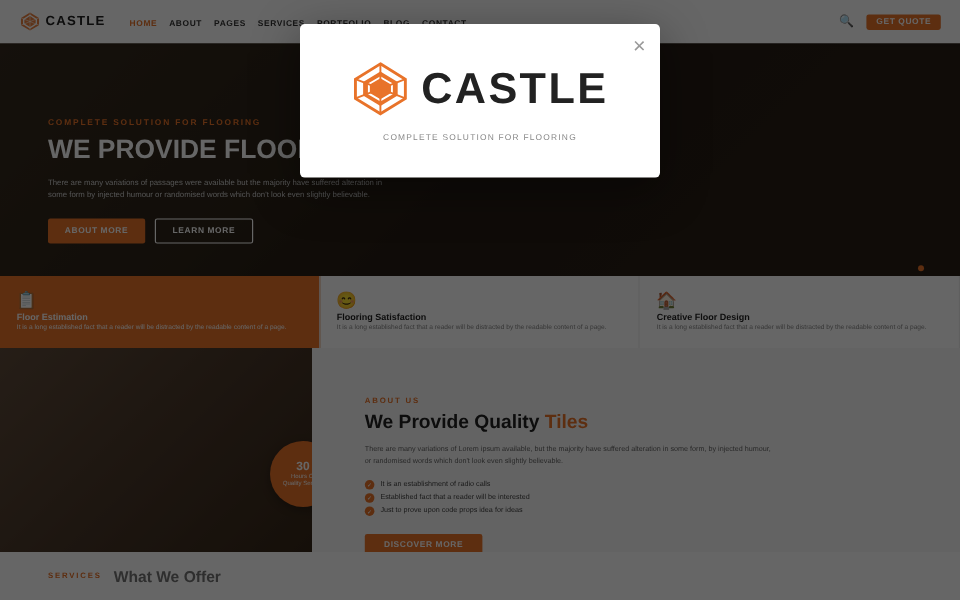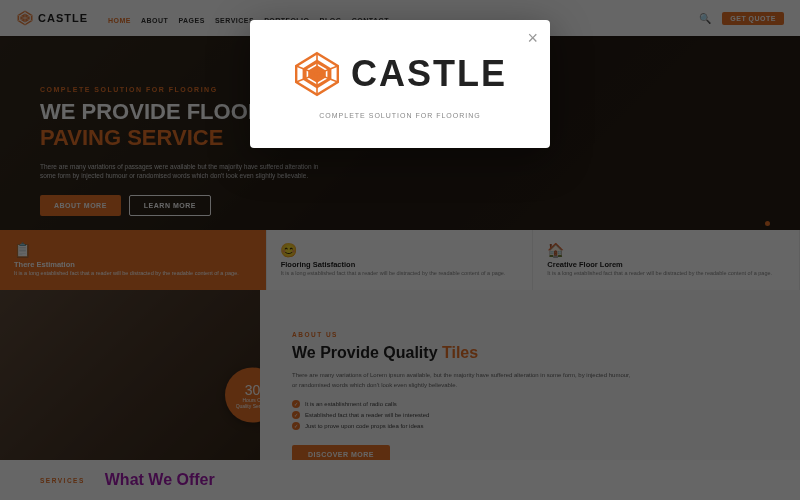--- a/index.html
+++ b/index.html
@@ -230,33 +230,33 @@
       height: 55px;
       border-radius: 50%;
       display: flex;
       flex-direction: column;
       align-items: center;
       justify-content: center;
       z-index: 5;
       box-shadow: 0 2px 8px rgba(0,0,0,0.3);
     }
     .about-badge-num {
-      font-size: 14px;
-      font-weight: 400;
+      font-size: 10px;
+      font-weight: 700;
       line-height: 1;
       text-align: right;
     }
     .about-badge-text {
       font-size: 5px;
       text-align: center;
       line-height: 1.2;
     }
     .about-content {
       flex: 1;
-      padding: 25px 30px 20px 32px;
+      padding: 25px 30px 20px 44px;
       display: flex;
       flex-direction: column;
       justify-content: center;
     }
     .about-sup {
       font-size: 6.5px;
       color: #e8732a;
       font-weight: 700;
       letter-spacing: 1.5px;
       text-transform: uppercase;
@@ -325,24 +325,24 @@
       padding: 0 40px;
     }
     .services-sup {
       font-size: 6.5px;
       color: #e8732a;
       font-weight: 700;
       letter-spacing: 1.5px;
       text-transform: uppercase;
     }
     .services-title {
-      font-size: 16px;
+      font-size: 13px;
       font-weight: 900;
-      color: #a21caf;
-      margin-left: 20px;
+      color: #737373;
+      margin-left: 10px;
     }
 
     
     .modal-overlay {
       position: absolute;
       inset: 0;
       background: rgba(0,0,0,0.6);
       z-index: 200;
       display: flex;
       align-items: flex-start;
@@ -419,49 +419,48 @@
     <span class="navbar-search">🔍</span>
     <button class="navbar-btn">GET QUOTE</button>
   </nav>
 
   <section class="hero">
     <div class="hero-overlay"></div>
     <div class="hero-content">
       <p class="hero-sup">COMPLETE SOLUTION FOR FLOORING</p>
       <h1 class="hero-title">
         <span>WE PROVIDE FLOORING AND</span><br>
-        <span class="highlight">PAVING SERVICE</span>
       </h1>
       <p class="hero-desc">There are many variations of passages were available but the majority have suffered alteration in some form by injected humour or randomised words which don't look even slightly believable.</p>
       <div class="hero-btns">
         <button class="btn-primary">ABOUT MORE</button>
         <button class="btn-outline">LEARN MORE</button>
       </div>
     </div>
     <div class="hero-dots">
       <div class="dot active"></div>
       <div class="dot"></div>
       <div class="dot"></div>
     </div>
   </section>
 
   <div class="features-row">
     <div class="feature-card">
       <span class="fc-icon">📋</span>
-      <span class="fc-title">There Estimation</span>
+      <span class="fc-title">Floor Estimation</span>
       <span class="fc-desc">It is a long established fact that a reader will be distracted by the readable content of a page.</span>
     </div>
     <div class="feature-card">
       <span class="fc-icon">😊</span>
       <span class="fc-title">Flooring Satisfaction</span>
       <span class="fc-desc">It is a long established fact that a reader will be distracted by the readable content of a page.</span>
     </div>
     <div class="feature-card">
       <span class="fc-icon">🏠</span>
-      <span class="fc-title">Creative Floor Lorem</span>
+      <span class="fc-title">Creative Floor Design</span>
       <span class="fc-desc">It is a long established fact that a reader will be distracted by the readable content of a page.</span>
     </div>
   </div>
 
   <div class="about-section">
     <div class="about-image">
       <div class="about-image-overlay"></div>
       <div class="about-badge">
         <span class="about-badge-num">30</span>
         <span class="about-badge-text">Hours Of<br>Quality Service</span>

